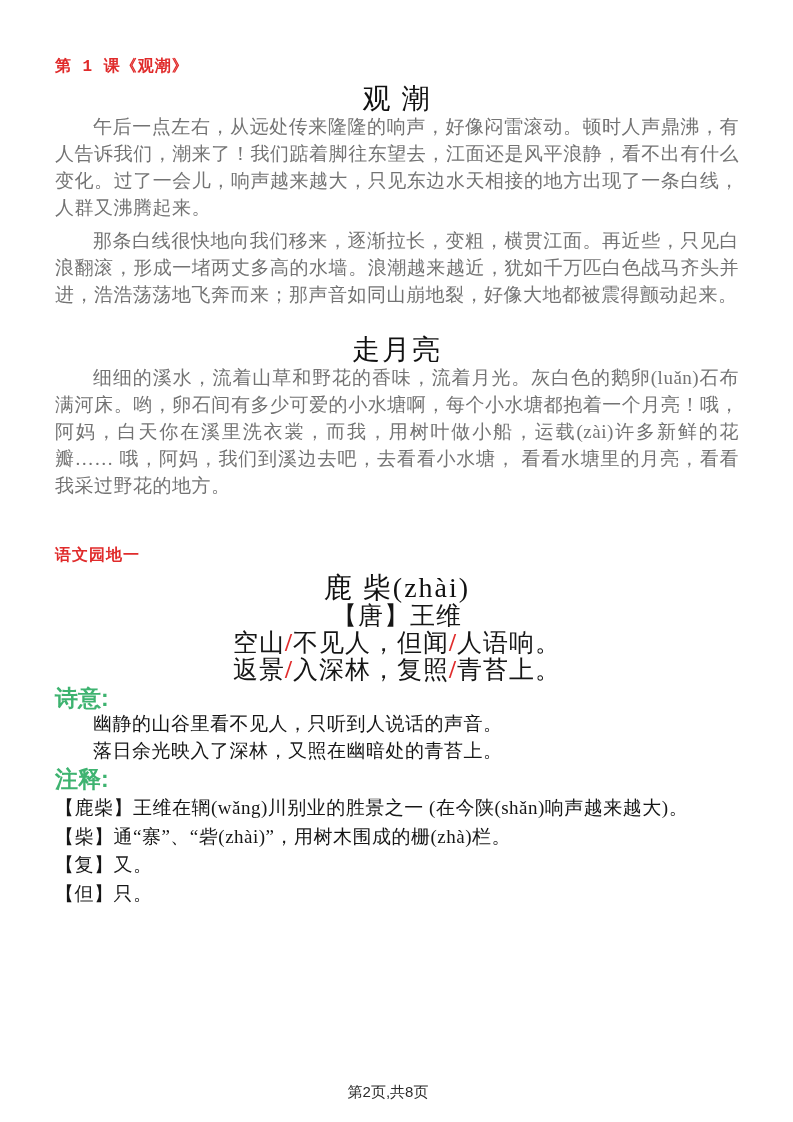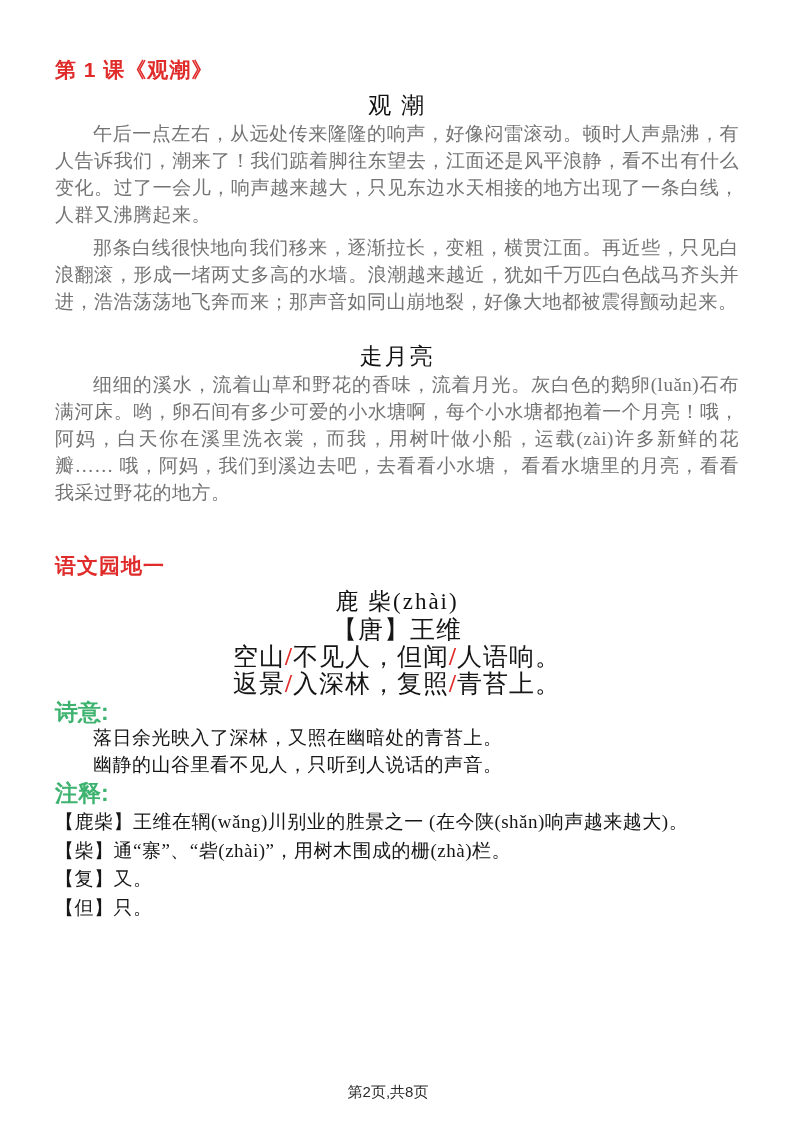--- a/index.html
+++ b/index.html
@@ -9,30 +9,30 @@
     height: 1122px;
     position: relative;
     font-family: "Liberation Serif", "DejaVu Serif", serif;
     color: #1f1f1f;
     overflow: hidden;
   }
   .page {
     padding: 56px 54px 0 55px;
   }
   .sec-heading {
-    font-family: Liberation Sans, sans-serif;
+    font-family: Liberation Mono, monospace;
     font-weight: bold;
-    font-size: 21px;
+    font-size: 16px;
     color: #e02b2b;
     letter-spacing: 1px;
     margin-bottom: 8px;
   }
   .center-title {
     text-align: center;
-    font-size: 23px;
+    font-size: 28px;
     line-height: 28px;
     letter-spacing: 2px;
     color: #111;
   }
   .body-para {
     font-size: 19px;
     line-height: 27px;
     text-indent: 2em;
     text-align: justify;
     letter-spacing: 0.5px;
@@ -107,22 +107,22 @@
     <div class="sec-heading">语文园地一</div>
 
     <div class="center-title" style="margin-top:6px;">鹿 柴(zhài)</div>
     <div class="poem-line">【唐】王维</div>
 
     <div class="poem-line"><span>空山</span><span class="poem-slash">/</span><span>不见人，但闻</span><span class="poem-slash">/</span><span>人语响。</span></div>
 
     <div class="poem-line"><span>返景</span><span class="poem-slash">/</span><span>入深林，复照</span><span class="poem-slash">/</span><span>青苔上。</span></div>
 
     <div class="label-green">诗意:</div>
+    <div class="shiyi-line">幽静的山谷里看不见人，只听到人说话的声音。</div>
     <div class="shiyi-line">落日余光映入了深林，又照在幽暗处的青苔上。</div>
-    <div class="shiyi-line">幽静的山谷里看不见人，只听到人说话的声音。</div>
 
     <div class="label-green">注释:</div>
     <div class="zhushi-block">
       <div class="zhushi-item">【鹿柴】王维在辋(wǎng)川别业的胜景之一 (在今陕(shǎn)响声越来越大)。</div>
       <div class="zhushi-item">【柴】通“寨”、“砦(zhài)”，用树木围成的栅(zhà)栏。</div>
       <div class="zhushi-item">【复】又。</div>
       <div class="zhushi-item">【但】只。</div>
     </div>
   </div>
 

